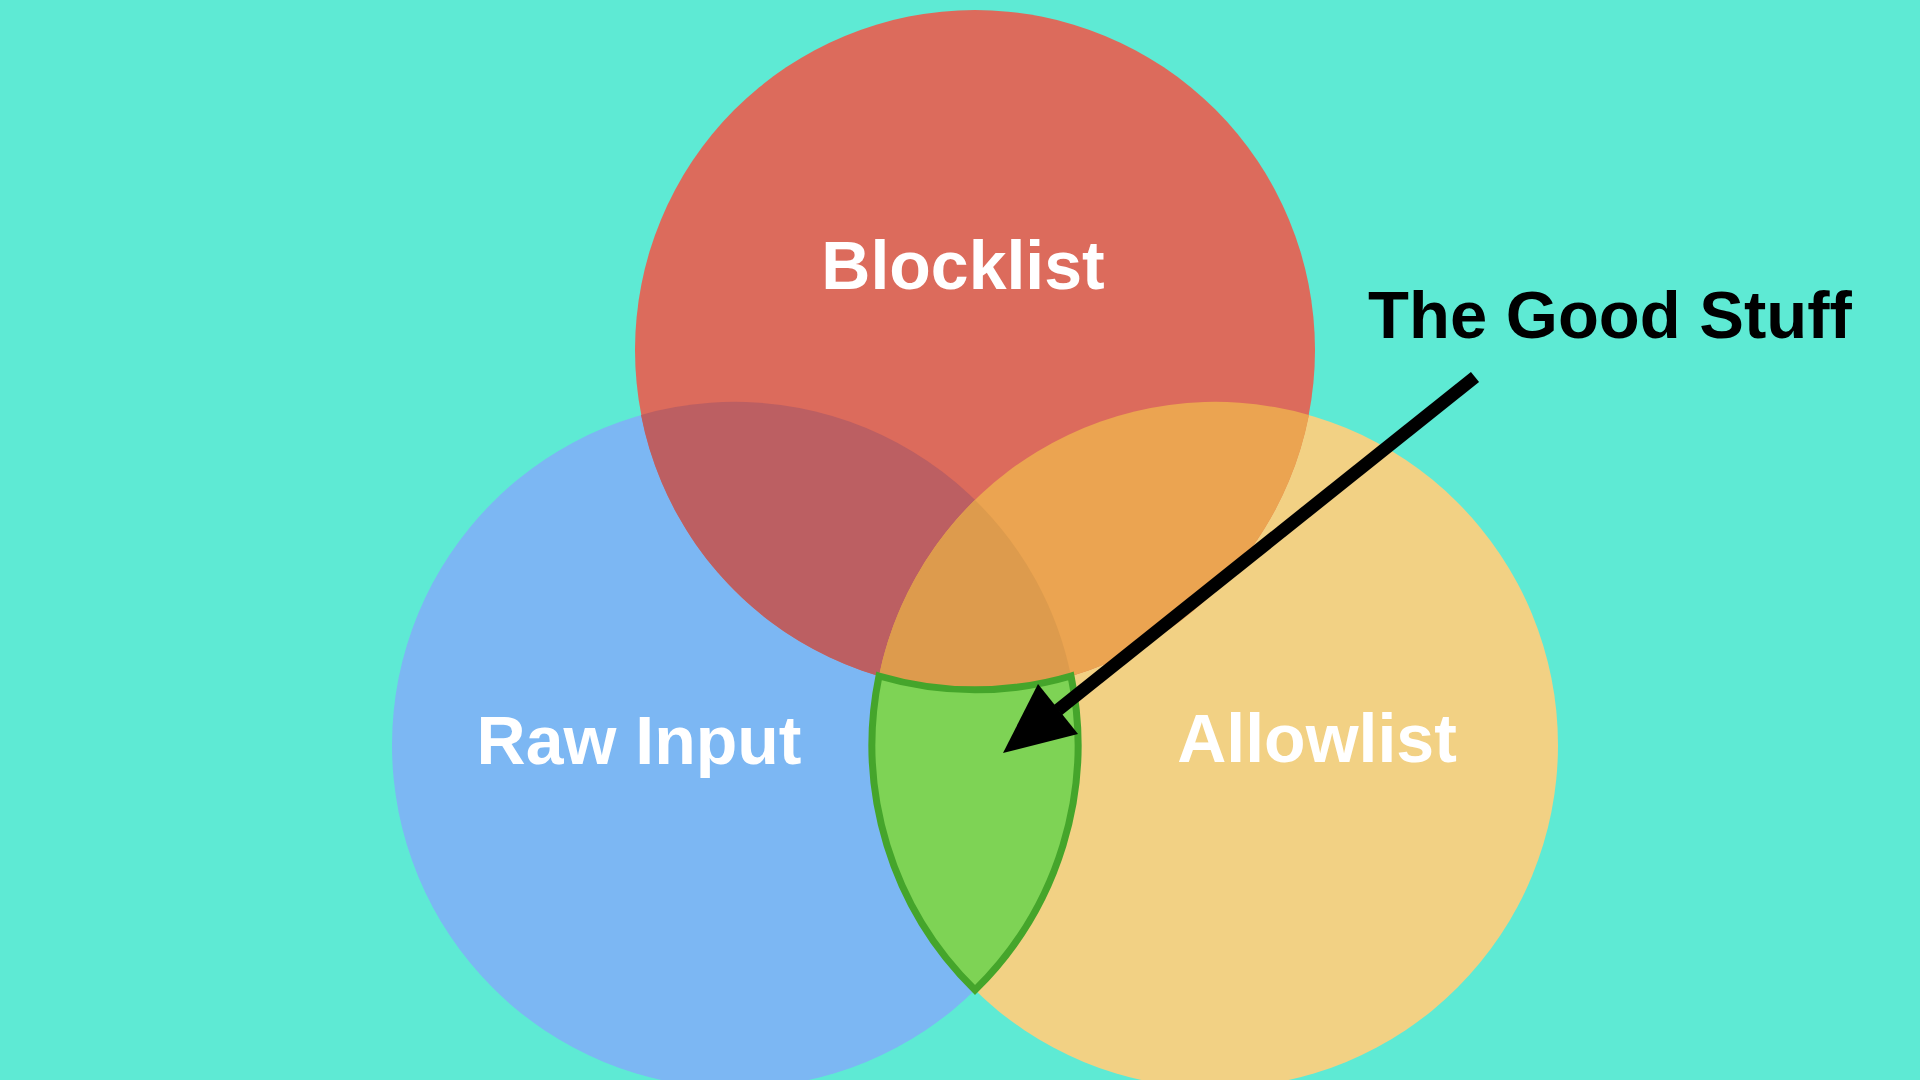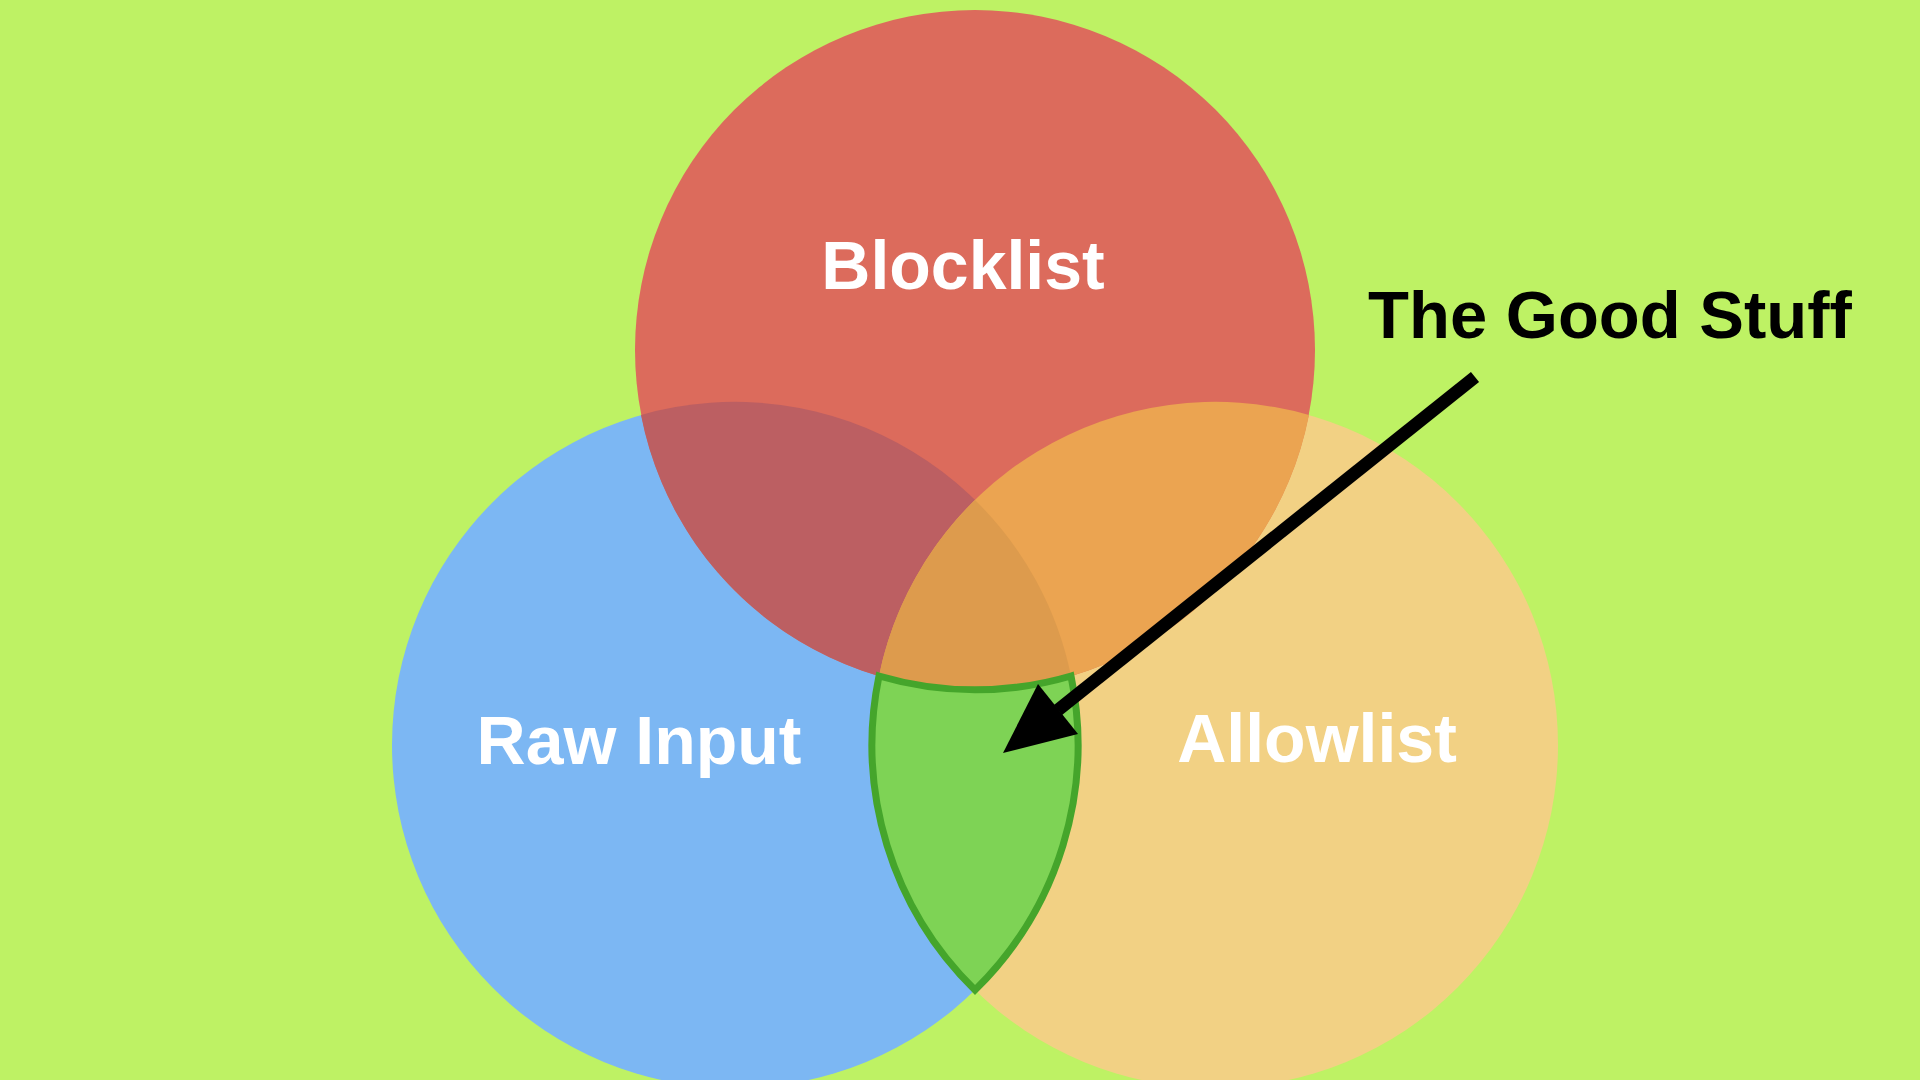--- a/index.html
+++ b/index.html
@@ -8,21 +8,21 @@
     width: 1920px;
     height: 1080px;
     background: #ffffff;
     overflow: hidden;
     font-family: "Liberation Sans", sans-serif;
   }
   .stage {
     position: relative;
     width: 1920px;
     height: 1080px;
-    background: #bef264;
+    background: #5eead4;
   }
   svg { display: block; }
   .circle-label {
     font-family: "Liberation Sans", sans-serif;
     font-weight: 700;
     font-size: 68px;
     text-anchor: middle;
   }
   .annotation-label {
     font-family: "Liberation Sans", sans-serif;

